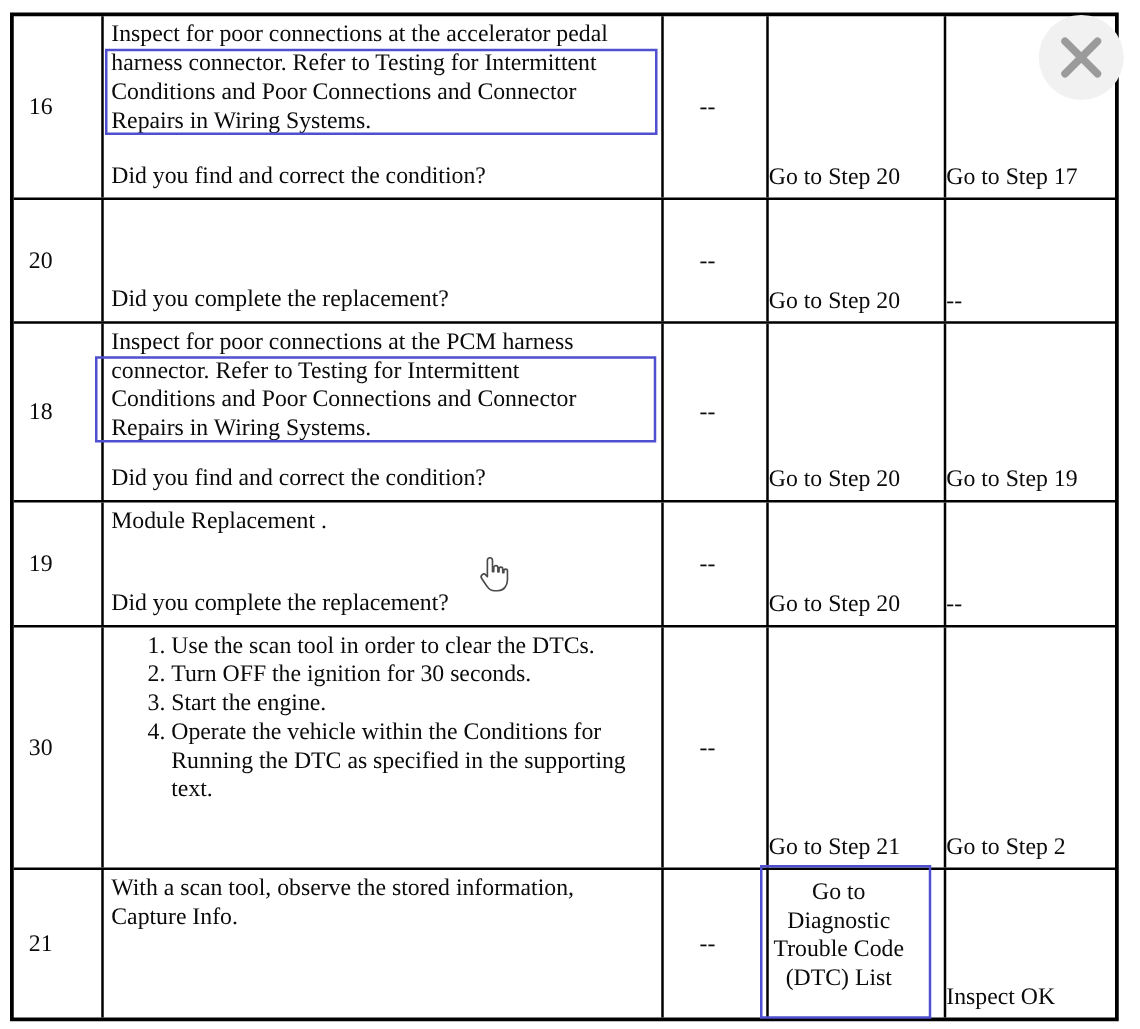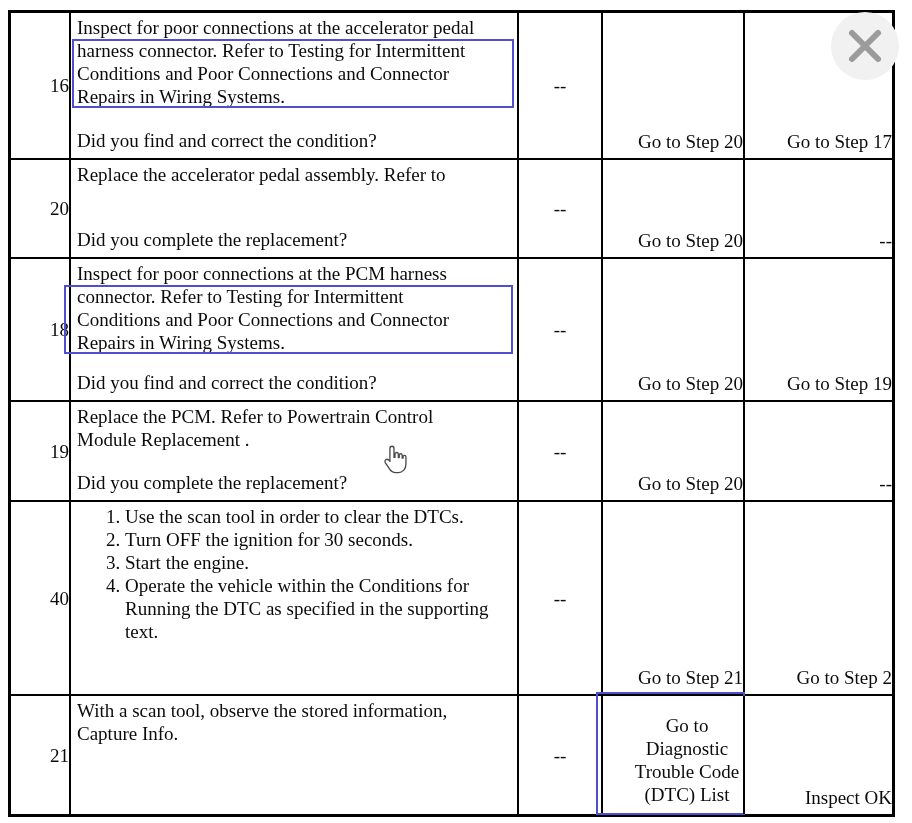--- a/index.html
+++ b/index.html
@@ -3,26 +3,26 @@
 <meta charset="utf-8">
 <style>
   html,body{margin:0;padding:0;background:#ffffff;}
   .page{
     position:relative;width:912px;height:823px;background:#ffffff;overflow:hidden;
     font-family:"Liberation Serif","DejaVu Serif",serif;font-size:19px;line-height:23px;color:#0b0b0b;
   }
   .tbl{position:absolute;left:8px;top:10px;width:887px;height:807px;border:3px solid #000;box-sizing:border-box;background:#fff;}
   .trow{display:grid;grid-template-columns:58px 448px 84px 142px 1fr;box-sizing:border-box;}
   .trow.bt{border-top:2px solid #000;}
-  .cell{box-sizing:border-box;position:relative;min-width:0;}
+  .cell{box-sizing:border-box;position:relative;min-width:0;margin-left:12px;}
   .cell + .cell{border-left:2px solid #000;}
-  .step-cell{display:flex;align-items:center;justify-content:flex-end;}
+  .step-cell{display:flex;align-items:center;justify-content:flex-start;}
   .action-cell{display:flex;flex-direction:column;justify-content:space-between;padding:3px 6px 6px 6px;}
   .value-cell{display:flex;align-items:center;justify-content:center;}
-  .goto-cell{display:flex;flex-direction:column;justify-content:flex-end;align-items:flex-end;text-align:center;padding-bottom:5px;}
+  .goto-cell{display:flex;flex-direction:column;justify-content:flex-end;align-items:flex-start;text-align:center;padding-bottom:5px;}
   .line{white-space:nowrap;}
   .question{white-space:normal;}
   .link-box{position:absolute;border:2px solid #4f4fd0;box-sizing:border-box;pointer-events:auto;}
   .cell-link-box{position:absolute;border:2px solid #4f4fd0;box-sizing:border-box;left:-7px;top:-4px;right:-2px;bottom:-1px;}
   ol.steps{margin:0;padding:0 0 0 48px;}
   ol.steps li{margin:0;padding:0;}
   .dtc-goto{width:112px;}
   .close-btn{
     position:absolute;left:831px;top:12px;width:68px;height:68px;border-radius:50%;
     background:#f1f1f1;display:flex;align-items:center;justify-content:center;cursor:pointer;
@@ -60,21 +60,20 @@
           <span>Go to Step 17</span>
         </div>
     </div>
 
     <div class="trow bt" style="height:99px">
       <div class="cell step-cell">
           <span>20</span>
         </div>
       <div class="cell action-cell">
         <div>
-          <div class="line">Replace the accelerator pedal assembly. Refer to</div>
         </div>
         <div class="question">Did you complete the replacement?</div>
       </div>
       <div class="cell value-cell">
           <span>--</span>
         </div>
       <div class="cell goto-cell">
           <span>Go to Step 20</span>
         </div>
       <div class="cell goto-cell">
@@ -106,39 +105,38 @@
           <span>Go to Step 19</span>
         </div>
     </div>
 
     <div class="trow bt" style="height:100px">
       <div class="cell step-cell">
           <span>19</span>
         </div>
       <div class="cell action-cell">
         <div>
-          <div class="line">Replace the PCM. Refer to Powertrain Control</div>
           <div class="line">Module Replacement .</div>
         </div>
         <div class="question">Did you complete the replacement?</div>
       </div>
       <div class="cell value-cell">
           <span>--</span>
         </div>
       <div class="cell goto-cell">
           <span>Go to Step 20</span>
         </div>
       <div class="cell goto-cell">
           <span>--</span>
         </div>
     </div>
 
     <div class="trow bt" style="height:194px">
       <div class="cell step-cell">
-          <span>40</span>
+          <span>30</span>
         </div>
       <div class="cell action-cell">
         <ol class="steps">
           <li>Use the scan tool in order to clear the DTCs.</li>
           <li>Turn OFF the ignition for 30 seconds.</li>
           <li>Start the engine.</li>
           <li>Operate the vehicle within the Conditions for Running the DTC as specified in the supporting text.</li>
         </ol>
       </div>
       <div class="cell value-cell">
@@ -158,21 +156,21 @@
         </div>
       <div class="cell action-cell">
         <div>
           <div class="line">With a scan tool, observe the stored information,</div>
           <div class="line">Capture Info.</div>
         </div>
       </div>
       <div class="cell value-cell">
           <span>--</span>
         </div>
-      <div class="cell goto-cell" style="padding-bottom:8px">
+      <div class="cell goto-cell" style="padding-bottom:20px">
         <div class="cell-link-box"></div>
         <div class="dtc-goto">Go to Diagnostic Trouble Code (DTC) List</div>
       </div>
       <div class="cell goto-cell">
           <span>Inspect OK</span>
         </div>
     </div>
 
   </div>
 

